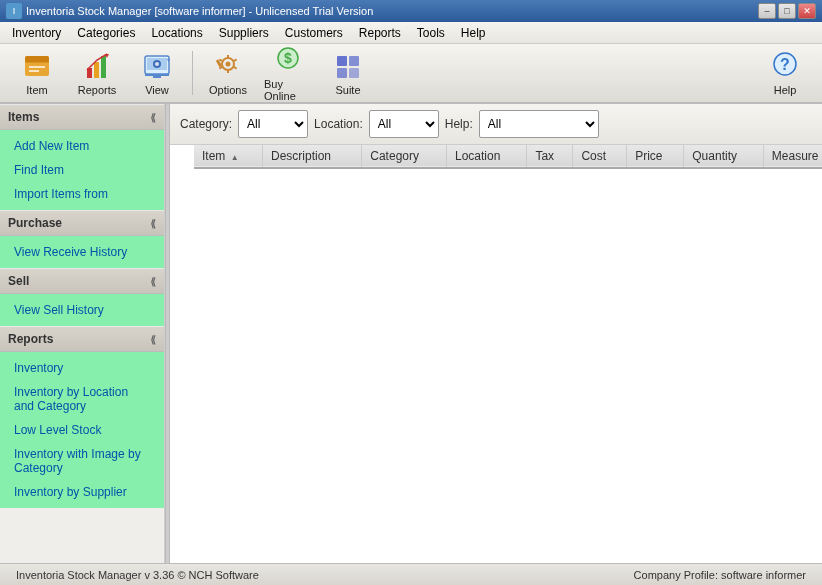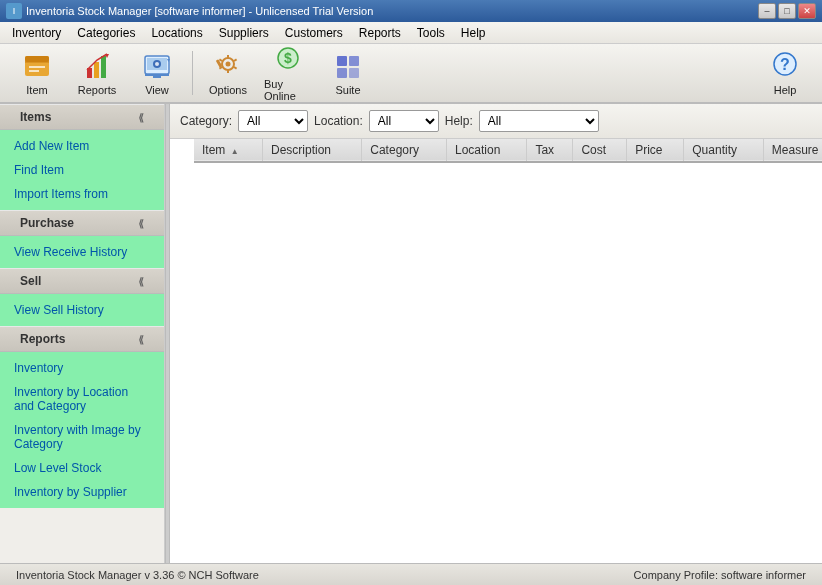--- a/index.html
+++ b/index.html
@@ -127,21 +127,21 @@
     #sidebar {
       width: 165px;
       min-width: 165px;
       background: #f0eeea;
       border-right: 1px solid #ccc;
       overflow-y: auto;
       position: relative;
     }
     .sidebar-section-header {
       background: linear-gradient(to bottom, #d8d4cc, #c8c4bc);
-      padding: 5px 20px;
+      padding: 5px 8px;
       font-weight: bold;
       font-size: 12px;
       color: #333;
       display: flex;
       justify-content: space-between;
       align-items: center;
       border-bottom: 1px solid #bbb;
       border-top: 1px solid #e8e8e8;
       cursor: pointer;
     }
@@ -175,21 +175,21 @@
       background: linear-gradient(to bottom, #f5f4f0, #e8e6e0);
       padding: 6px 10px;
       display: flex;
       align-items: center;
       gap: 6px;
       border-bottom: 1px solid #ccc;
       font-size: 12px;
     }
     .filter-label { color: #333; }
     .filter-select {
-      height: 22px;
+      height: 28px;
       font-size: 12px;
       border: 1px solid #999;
       background: white;
       padding: 1px 4px;
       min-width: 70px;
       border-radius: 2px;
     }
 
     
     #data-table {
@@ -403,22 +403,22 @@
       <a class="sidebar-link">View Sell History</a>
     </div>
 
     <div class="sidebar-section-header">
       <span>Reports</span>
       <span class="collapse-icon">⟪</span>
     </div>
     <div class="sidebar-section-content">
       <a class="sidebar-link">Inventory</a>
       <a class="sidebar-link">Inventory by Location and Category</a>
+      <a class="sidebar-link">Low Level Stock</a>
       <a class="sidebar-link">Inventory with Image by Category</a>
-      <a class="sidebar-link">Low Level Stock</a>
       <a class="sidebar-link">Inventory by Supplier</a>
     </div>
 
   </div>
 
   <div id="resize-handle"></div>
 
   <div id="content-area">
 
     <div id="filter-bar">

